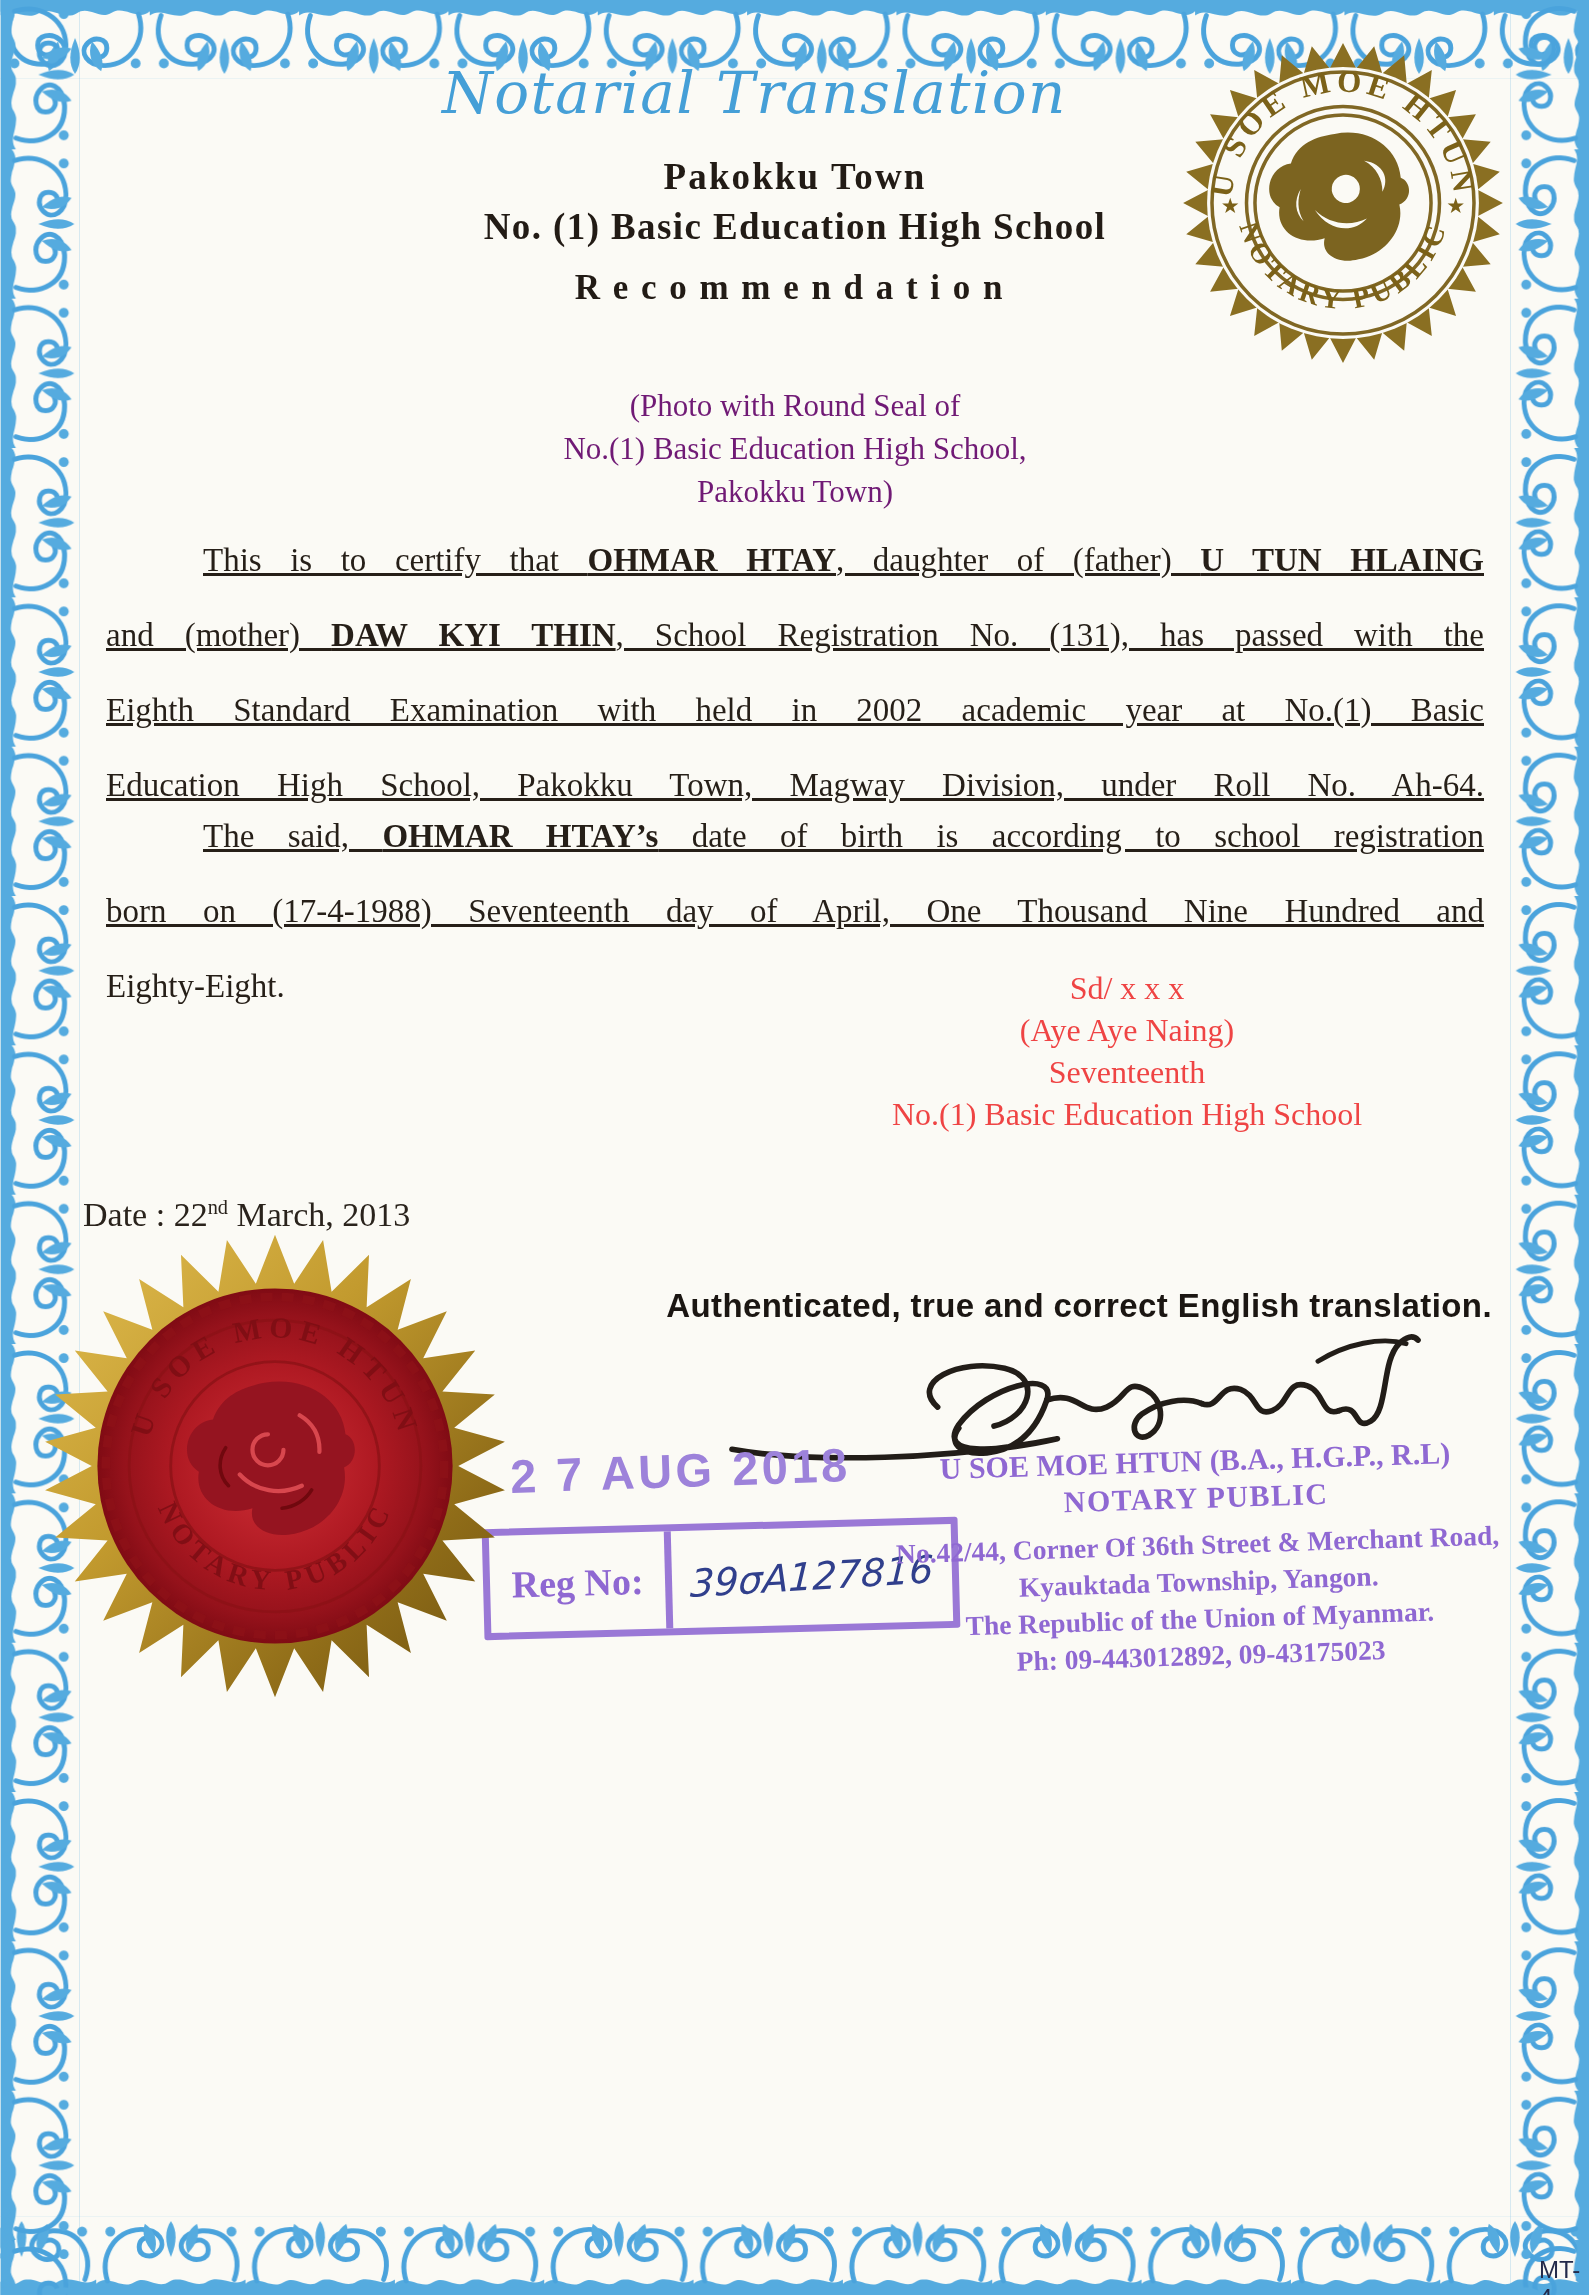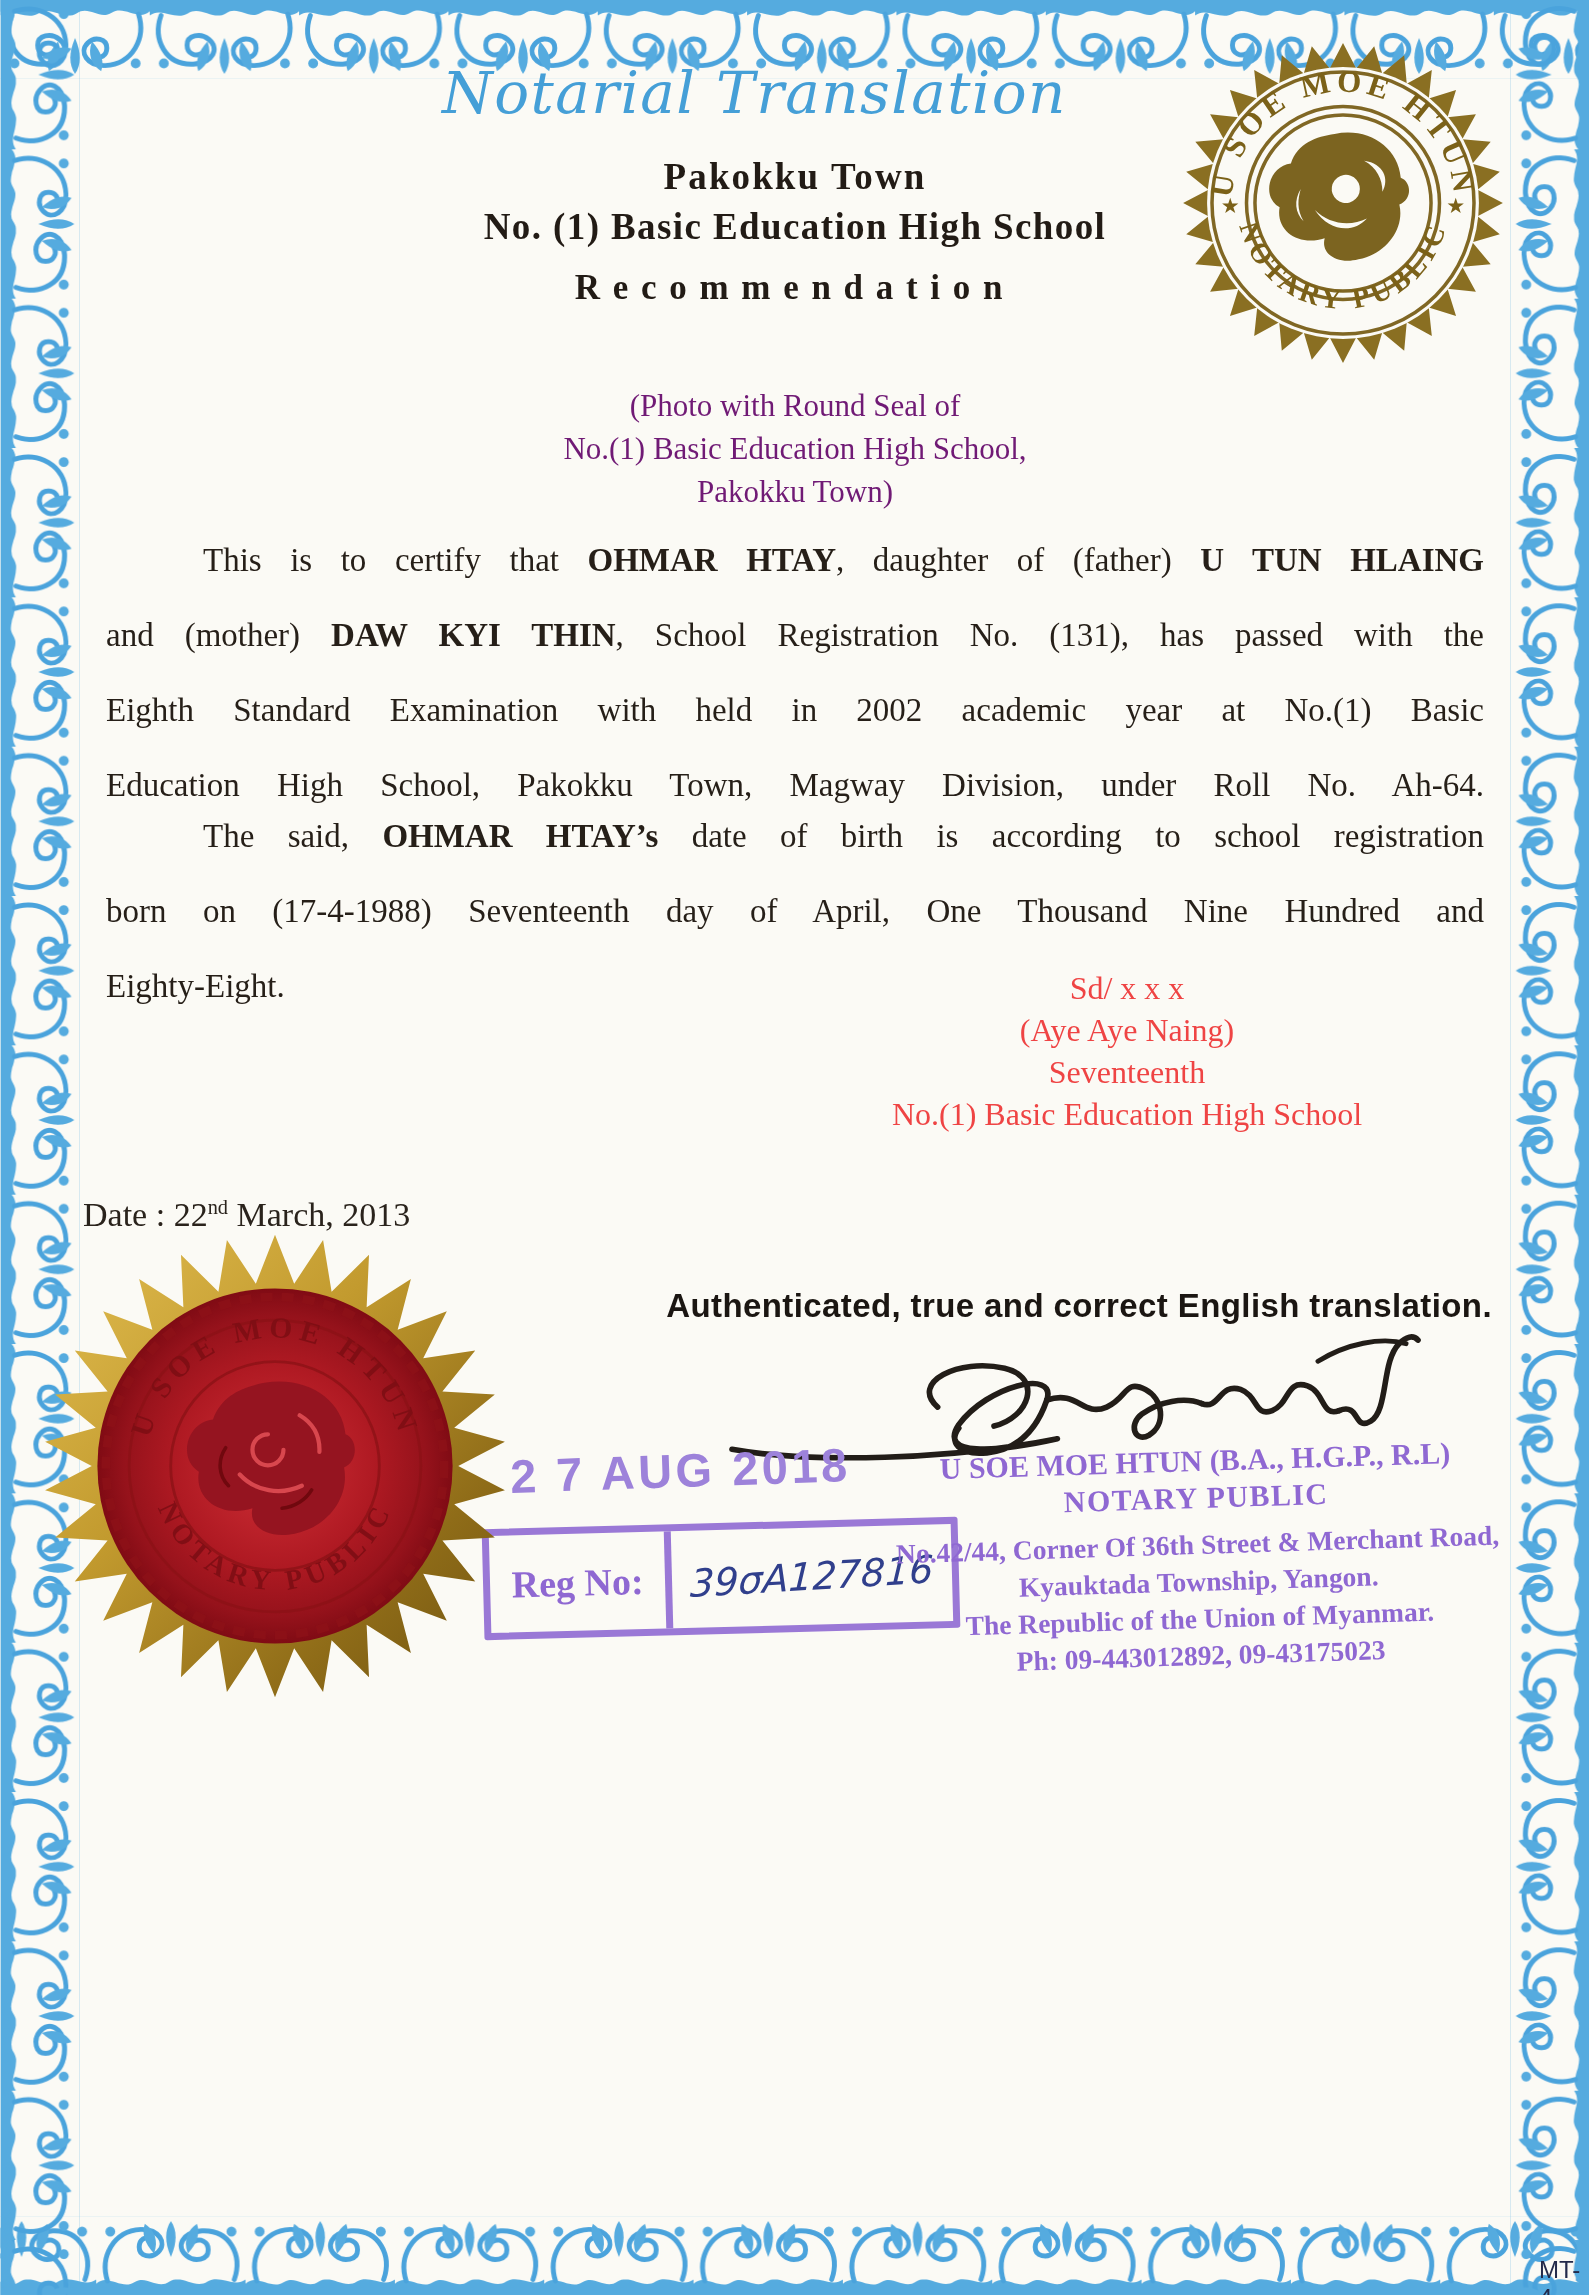--- a/index.html
+++ b/index.html
@@ -16,21 +16,21 @@
     font-size:58px; color:#459fd7; letter-spacing:1.4px;
   }
   .head-block{left:106px; width:1378px; text-align:center; color:#221b15;}
   .h-town{top:155px; font-size:37px; font-weight:bold; letter-spacing:2.1px;}
   .h-school{top:205px; font-size:37px; font-weight:bold; letter-spacing:1.4px;}
   .h-rec{top:268px; font-size:35px; font-weight:bold; letter-spacing:12.7px;}
   .photo-note{top:352px; font-size:31px; line-height:43px; color:#701a75;margin-top:32px;}
   
   .para{left:106px; width:1378px; font-size:33px; color:#261f18;}
   .para .ln{height:75px; line-height:75px; white-space:normal;}
-  .jline{text-align:justify; text-align-last:justify;}
+  .jline{text-align:justify; text-align-last:justify;text-decoration:underline;}
   .indent{padding-left:97px;}
   .b{font-weight:bold;}
   .p1{top:523px;}
   .p2{top:799px;}
   
   .sig-block{left:764px; top:967px; width:726px; text-align:center;
     font-size:32px; line-height:42px; color:#ef4444;}
   
   .date-line{left:83px; top:1196px; font-size:34px; color:#2a231c;}
   .date-line sup{font-size:60%; vertical-align:super;}

